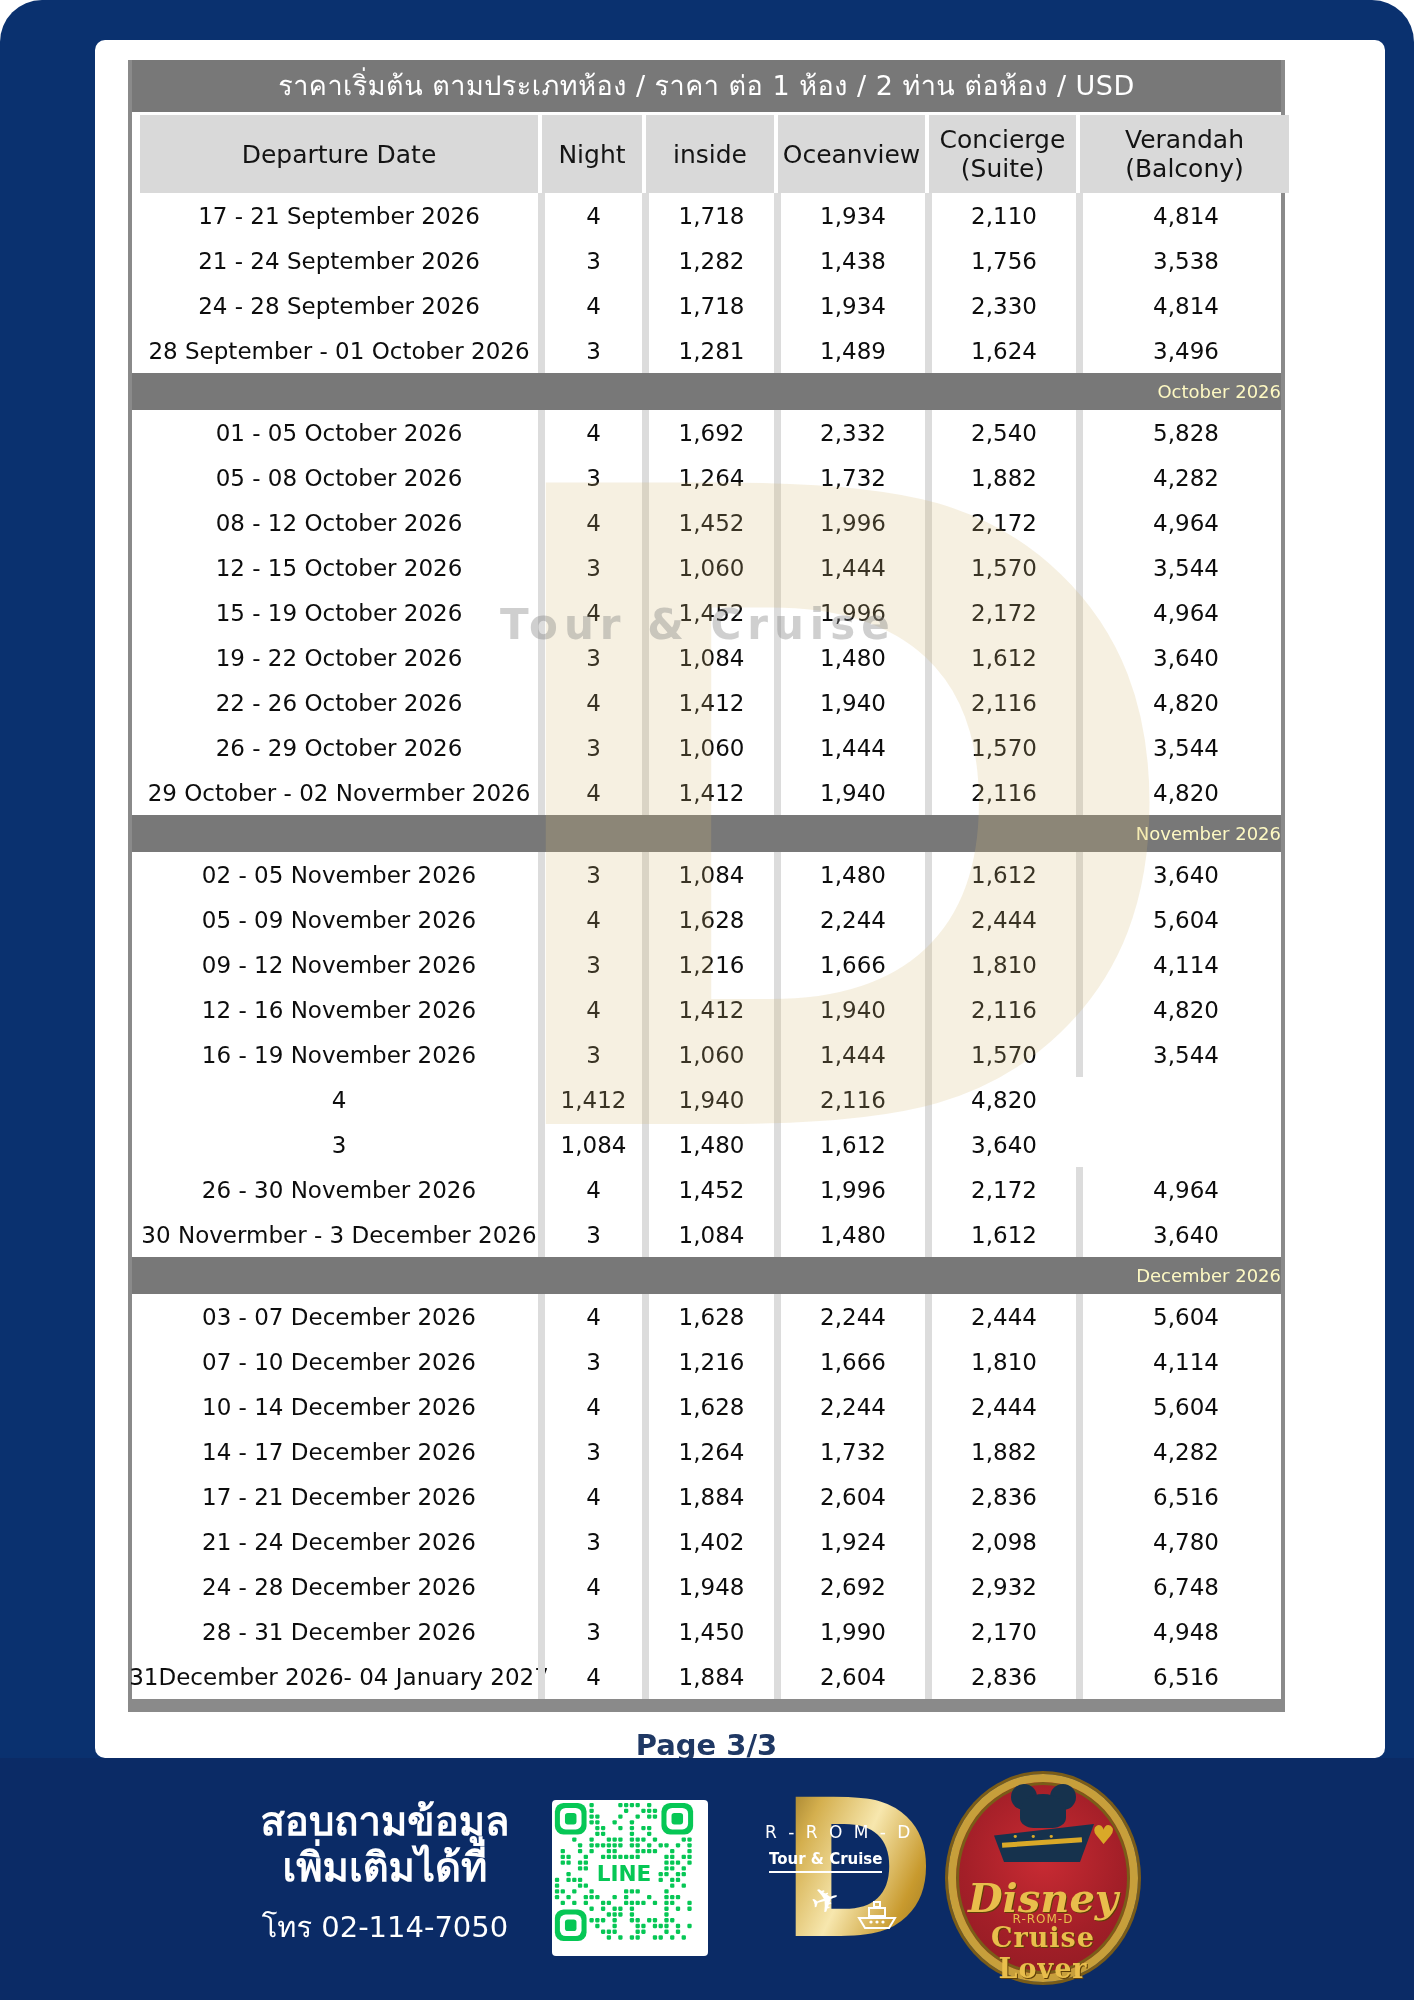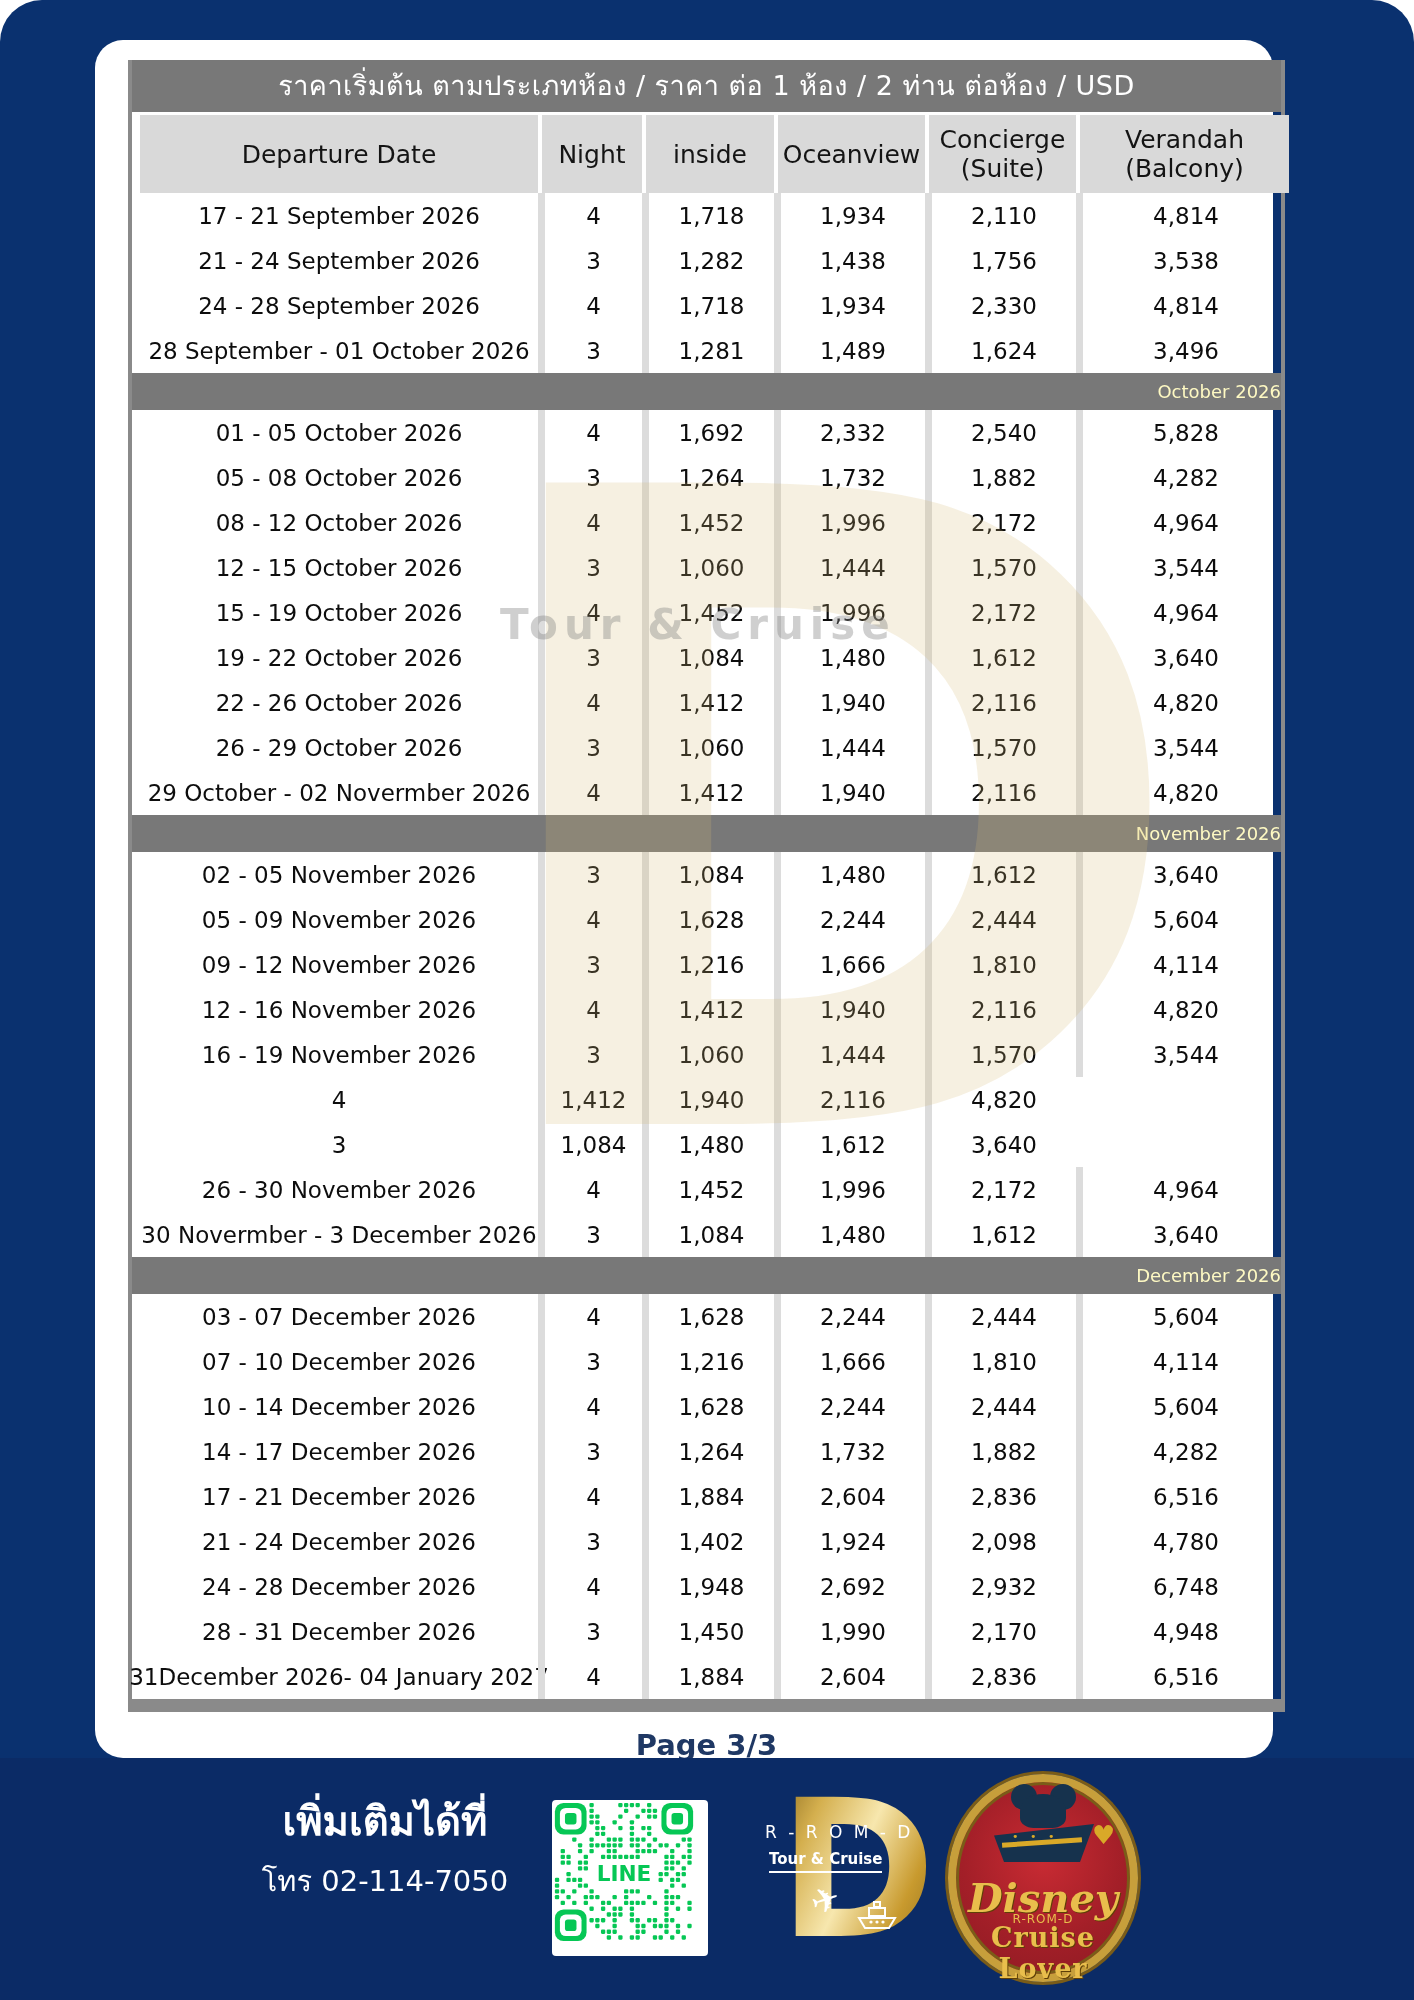--- a/index.html
+++ b/index.html
@@ -1,19 +1,19 @@
 <!DOCTYPE html>
 <html><head>
 <meta charset="utf-8">
 <style>
   html,body{margin:0;padding:0;background:#ffffff;}
   body{font-family:"DejaVu Sans",sans-serif;}
   .page{position:relative;width:1414px;height:2000px;background:#ffffff;overflow:hidden;}
   .frame{position:absolute;inset:0;background:#0A316F;border-radius:42px;}
-  .card{position:absolute;left:95px;top:40px;width:1178px;height:1718px;background:#ffffff;border-radius:28px;}
+  .card{position:absolute;left:95px;top:40px;width:1290px;height:1718px;background:#ffffff;border-radius:10px;}
   
   .table-wrap{position:absolute;left:33px;top:20px;width:1157px;border-left:4px solid #8a8a8a;border-right:4px solid #8a8a8a;border-bottom:13px solid #8a8a8a;box-sizing:border-box;}
   .title-bar{background:#787878;color:#ffffff;height:52px;line-height:52px;text-align:center;font-size:27px;letter-spacing:.5px;}
   .grid-row{display:grid;grid-template-columns:398px 104px 132px 151px 151px 213px;padding-left:8px;}
   .head-row{margin-top:3px;}
   .head-cell{background:#D9D9D9;height:78px;display:flex;flex-direction:column;align-items:center;justify-content:center;font-size:25px;color:#141414;border-left:4px solid #ffffff;box-sizing:border-box;}
   .head-cell:first-child{border-left:none;}
   .head-cell .sub{font-size:25px;}
   .row{height:45px;}
   .cell{display:flex;align-items:center;justify-content:center;font-size:23px;color:#0d0d0d;background:transparent;border-left:7px solid #dcdcdc;box-sizing:border-box;white-space:nowrap;}
@@ -367,20 +367,21 @@
       <div class="watermark">
         <div class="wm-d">D</div>
         <div class="wm-text">Tour &amp; Cruise</div>
       </div>
 
       <div class="page-num">Page 3/3</div>
     </div>
 
     <div class="footer">
       <div class="contact">
+        <div class="l1">สอบถามข้อมูล</div>
         <div class="l2">เพิ่มเติมได้ที่</div>
         <div class="phone">โทร 02-114-7050</div>
       </div>
 
       <div class="qr-box">
         <svg id="qr-svg" viewBox="0 0 100 100" width="144" height="144">
           <g id="qr-dots">
               <rect x="2" y="54" width="3" height="3" rx="0.8" fill="#06C755"></rect>
               <rect x="2" y="58" width="3" height="3" rx="0.8" fill="#06C755"></rect>
               <rect x="2" y="62" width="3" height="3" rx="0.8" fill="#06C755"></rect>

